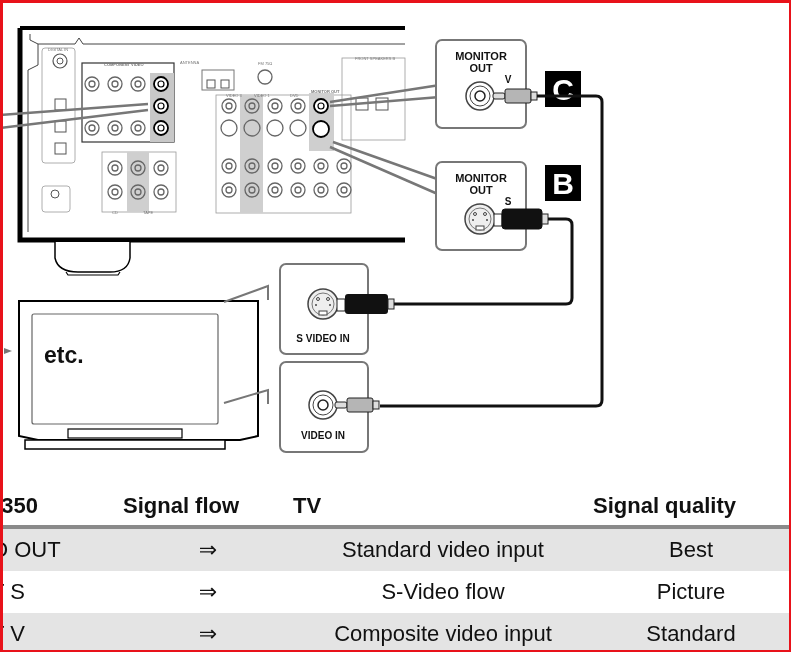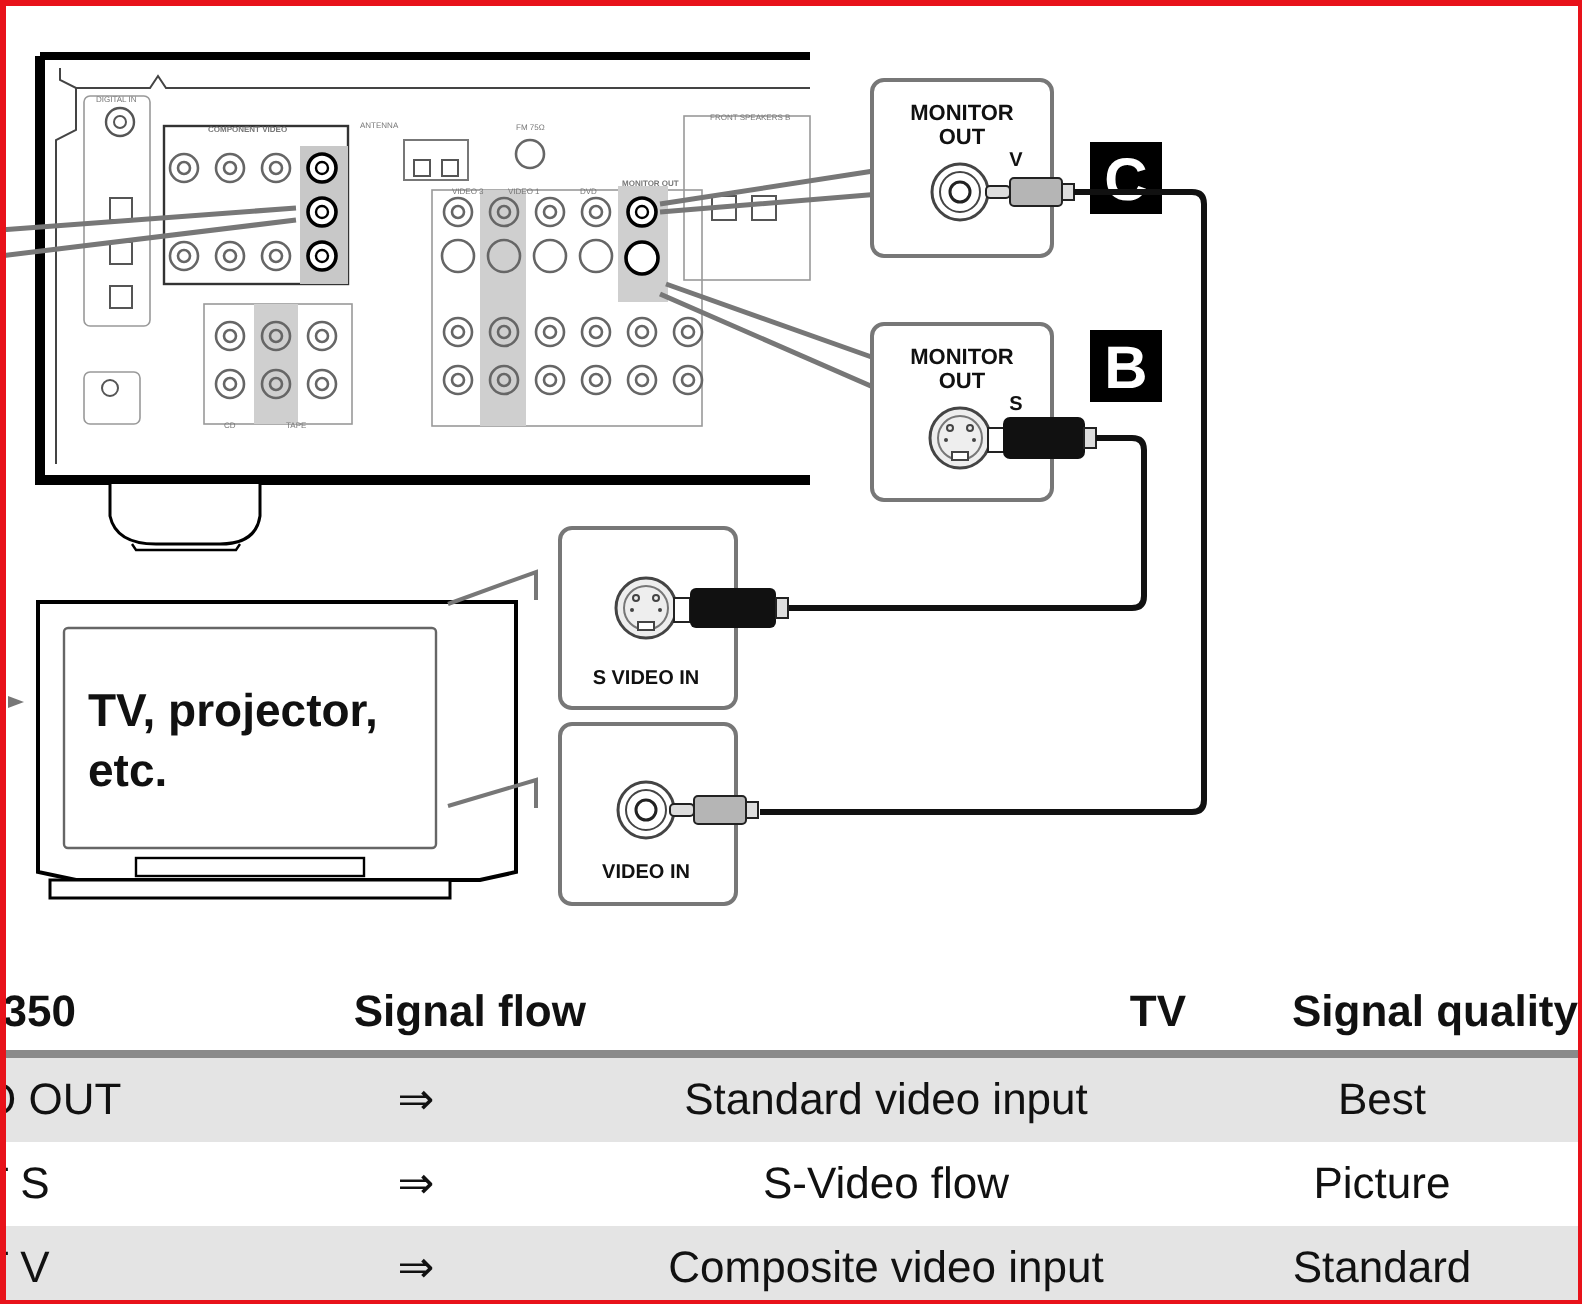--- a/index.html
+++ b/index.html
@@ -16,21 +16,21 @@
   .tiny { font-family: "Liberation Sans", sans-serif; font-size: 4px; fill: #777; }
   .lbl { font-family: "Liberation Sans", sans-serif; font-weight: bold; fill: #111; }
   .tv-text {
     position: absolute; left: 44px; top: 340px; width: 175px;
     font-size: 23px; font-weight: bold; line-height: 30px; color: #111;
   }
   table.sig {
     position: absolute; left: 3px; top: 487px; width: 786px; border-collapse: collapse;
     font-size: 22px; color: #111;
   }
-  table.sig th { font-weight: bold; height: 38px; padding: 0; text-align: right; border-bottom: 4px solid #8a8a8a; }
+  table.sig th { font-weight: bold; height: 38px; padding: 0; text-align: left; border-bottom: 4px solid #8a8a8a; }
   table.sig td { height: 42px; padding: 0; text-align: center; }
   table.sig tr.shade td { background: #e4e4e4; }
   .c1 { width: 120px; text-align: left !important; }
   th.c1 { text-indent: -14px; }
   td.c1 { text-indent: -12px; }
   .c2 { width: 170px; }
   .c3 { width: 300px; }
   .c4 { width: 196px; }
 </style>
 </head>
@@ -245,21 +245,20 @@
     <circle cx="323" cy="405" r="10" fill="none" stroke="#444" stroke-width="1"></circle>
     <circle cx="323" cy="405" r="5" fill="none" stroke="#222" stroke-width="1.5"></circle>
     <rect x="335" y="402" width="12" height="6" rx="2" fill="#ddd" stroke="#222" stroke-width="1"></rect>
     <rect x="347" y="398" width="26" height="14" rx="2" fill="#b5b5b5" stroke="#222" stroke-width="1"></rect>
     <rect x="373" y="401" width="6" height="8" fill="#ddd" stroke="#222" stroke-width="1"></rect>
     <text class="lbl" x="323" y="439" font-size="10" text-anchor="middle">VIDEO IN</text>
   </g>
 </svg>
 
 <div class="tv-text">
-  <div>TV, projector,</div>
   <div>etc.</div>
 </div>
 
 <table class="sig">
   <thead>
     <tr>
       <th class="c1">3350</th>
       <th class="c2">Signal flow</th>
       <th class="c3">TV</th>
       <th class="c4">Signal quality</th>

